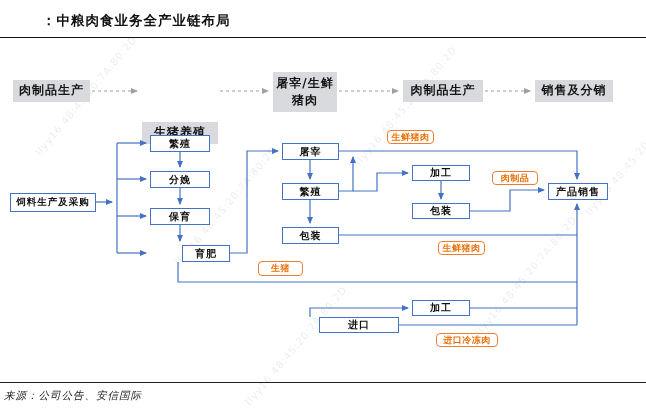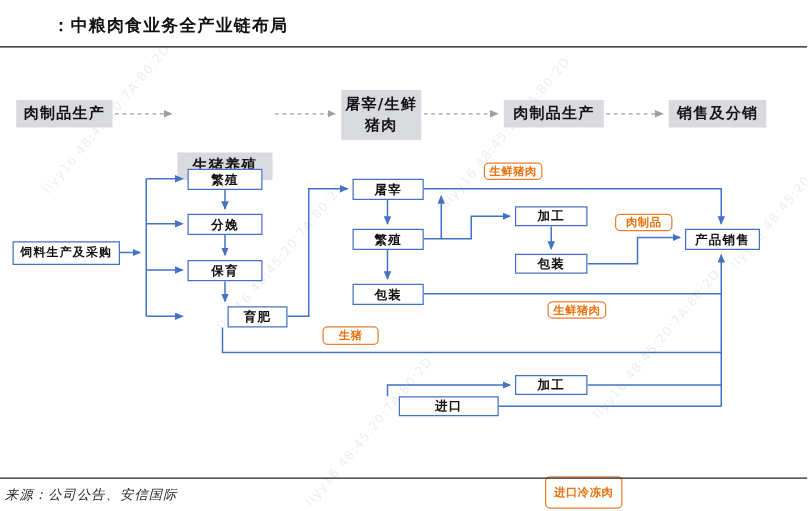--- a/index.html
+++ b/index.html
@@ -148,18 +148,18 @@
 
   <div class="node" style="left:548px;top:183px;width:60px;height:17px;text-align:right;">产品销售</div>
 
   <div class="node" style="left:412px;top:300px;width:58px;height:16px;">加工</div>
   <div class="node" style="left:282px;top:317px;width:80px;height:16px;margin-left:37px;">进口</div>
 
   <div class="tag" style="left:387px;top:130px;width:47px;height:14px;">生鲜猪肉</div>
   <div class="tag" style="left:492px;top:171px;width:46px;height:14px;">肉制品</div>
   <div class="tag" style="left:438px;top:241px;width:47px;height:14px;">生鲜猪肉</div>
   <div class="tag" style="left:258px;top:261px;width:45px;height:15px;">生猪</div>
-  <div class="tag" style="left:436px;top:333px;width:62px;height:26px;margin-top:48px;">进口冷冻肉</div>
+  <div class="tag" style="left:436px;top:333px;width:62px;height:14px;">进口冷冻肉</div>
 
   <div class="footer-rule"></div>
   <div class="source">来源：公司公告、安信国际</div>
 
 </div>
 
 </body></html>

